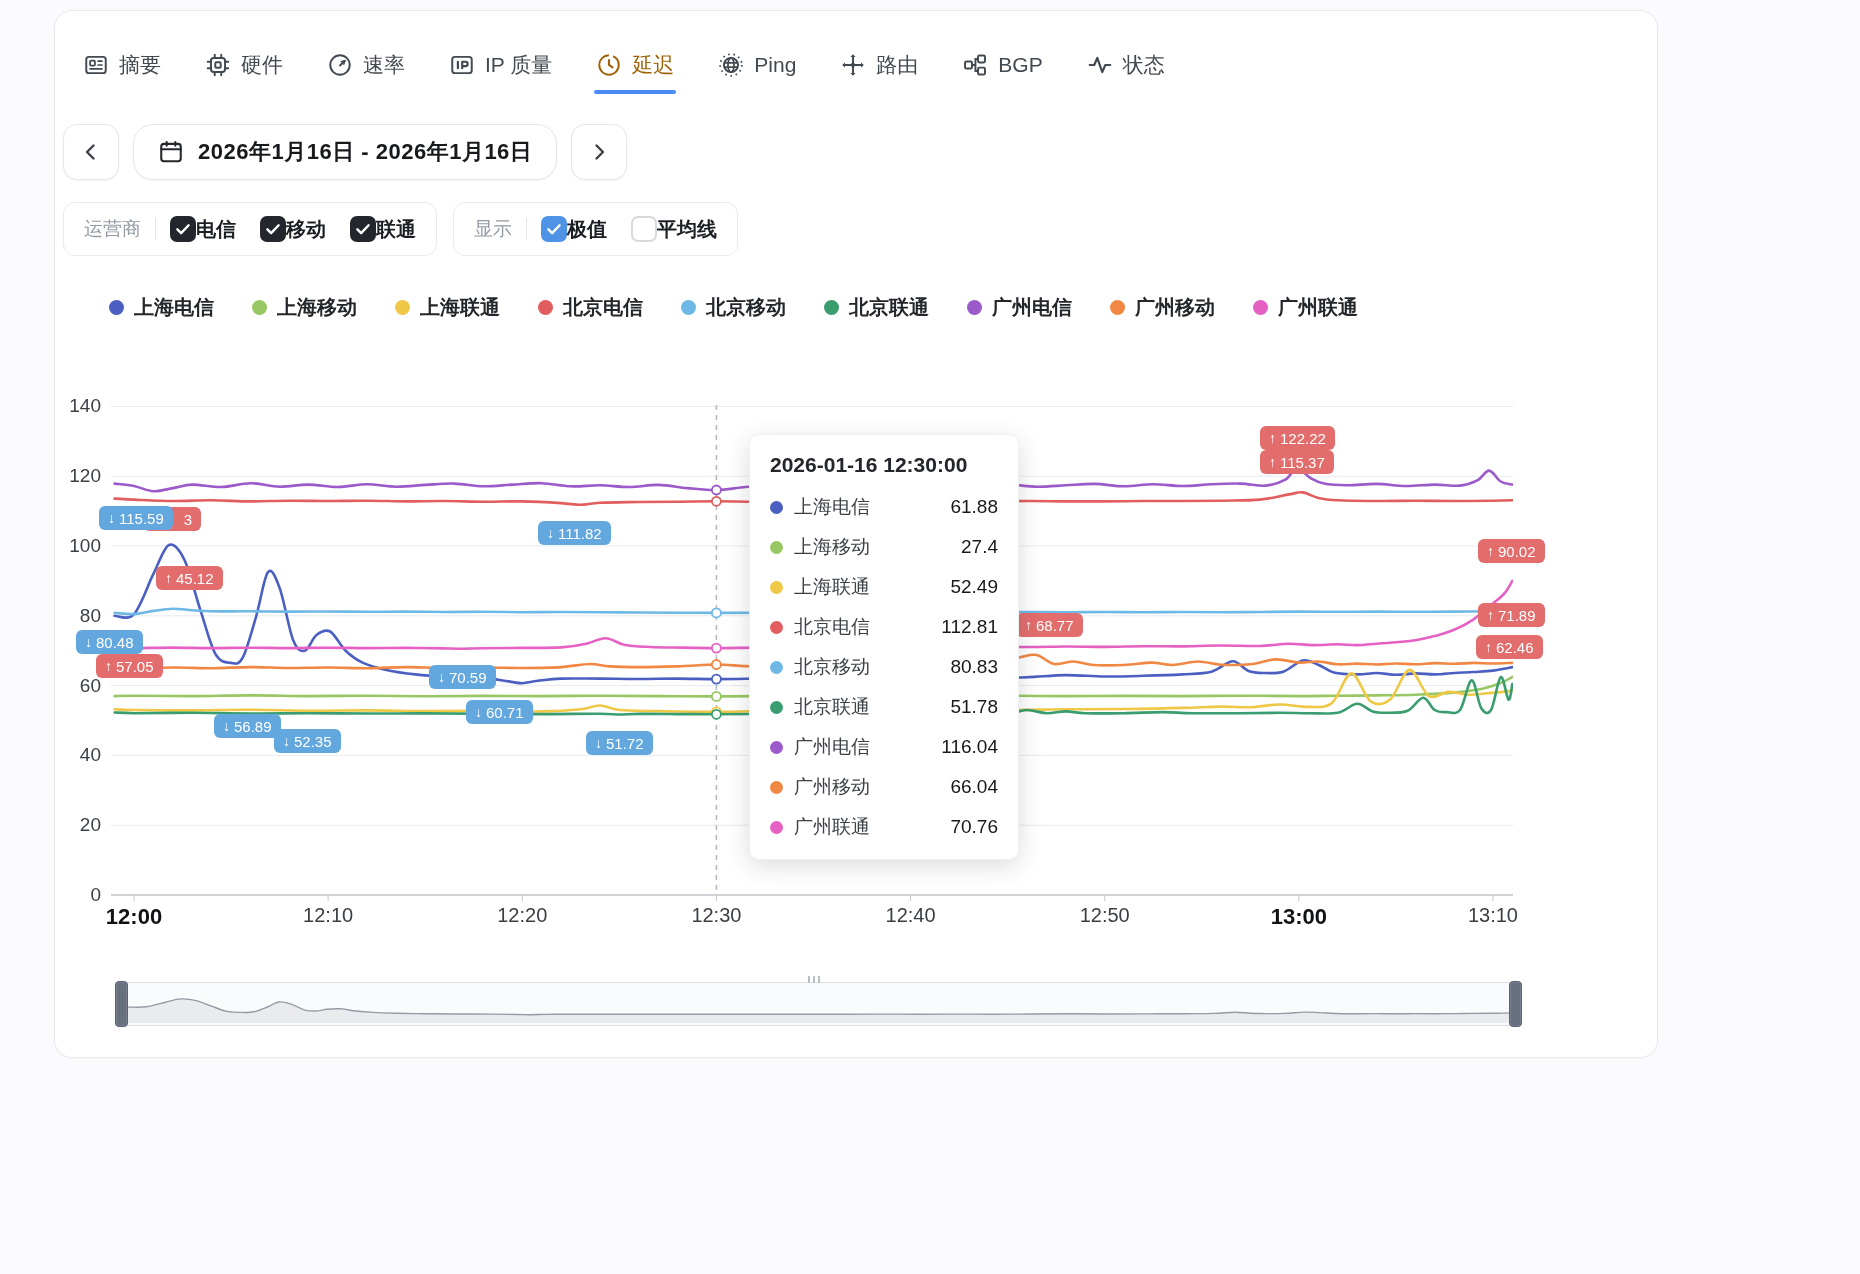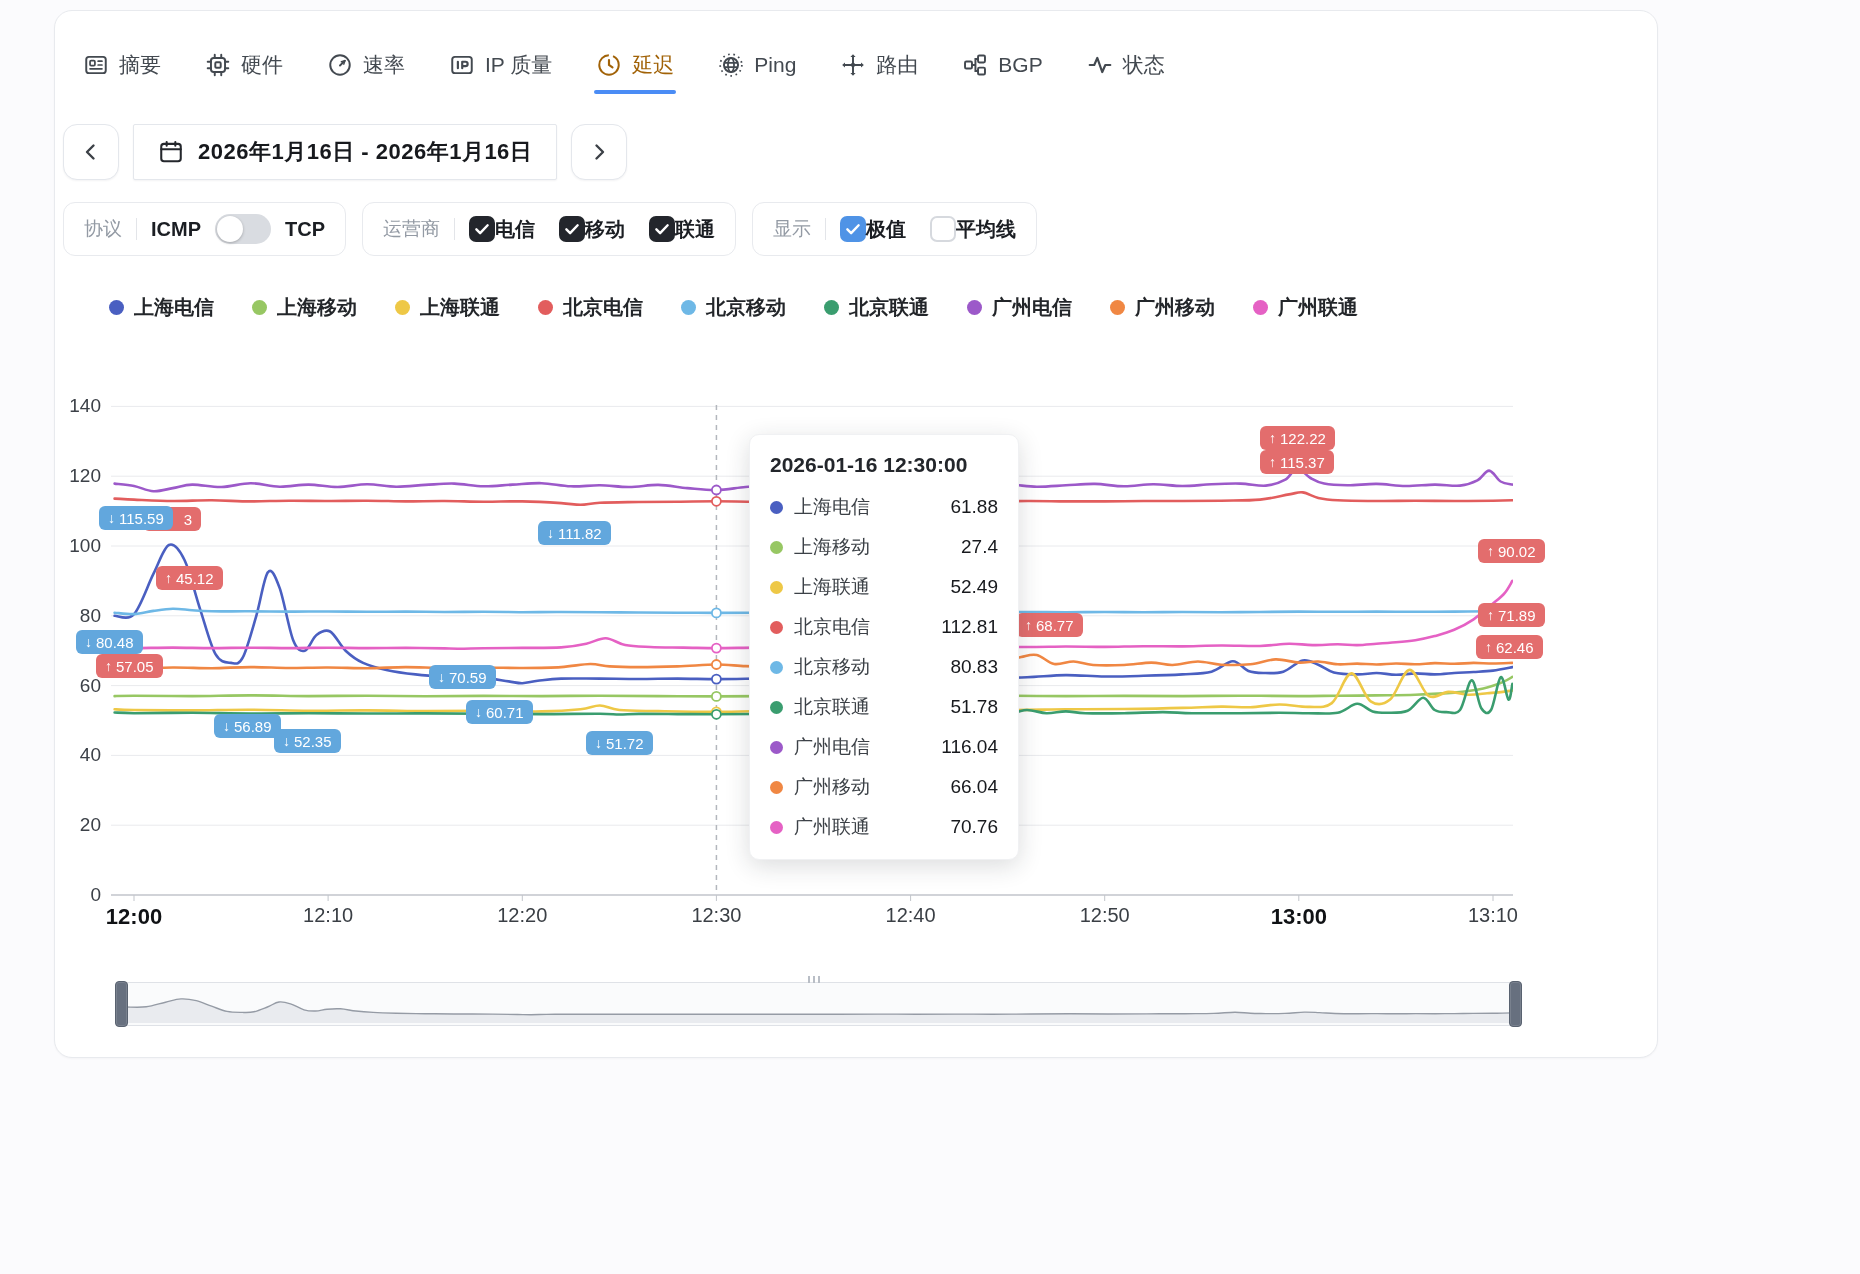--- a/index.html
+++ b/index.html
@@ -11,21 +11,21 @@
   .tab { display:flex; align-items:center; gap:10px; font-size:21px; font-weight:500; color:#434950; position:relative; cursor:pointer; }
   .tab-icon { width:26px; height:26px; display:inline-flex; }
   .tab-icon svg { width:26px; height:26px; }
   .tab.active { color:#a16207; }
   .tab-underline { position:absolute; left:-2px; right:-2px; bottom:-15px; height:4px; background:#4a8cf5; border-radius:2px; }
 
   
   .date-row { position:absolute; top:113px; left:8px; display:flex; gap:14px; align-items:center; }
   .nav-btn { width:56px; height:56px; border:1.5px solid #e4e7ec; background:#fff; border-radius:14px; display:flex; align-items:center; justify-content:center; color:#3c4147; box-shadow:0 1px 2px rgba(16,24,40,.05); cursor:pointer; }
   .nav-btn svg { width:24px; height:24px; }
-  .date-box { height:56px; border:1.5px solid #e4e7ec; background:#fff; border-radius:2px; display:flex; align-items:center; gap:14px; padding:0 24px; box-shadow:0 1px 2px rgba(16,24,40,.05); cursor:pointer; }
+  .date-box { height:56px; border:1.5px solid #e4e7ec; background:#fff; border-radius:20px; display:flex; align-items:center; gap:14px; padding:0 24px; box-shadow:0 1px 2px rgba(16,24,40,.05); cursor:pointer; }
   .cal { width:26px; height:26px; display:inline-flex; color:#24272c; }
   .cal svg { width:26px; height:26px; }
   .date-text { font-size:22px; font-weight:700; color:#17191d; letter-spacing:.5px; }
 
   
   .controls { position:absolute; top:191px; left:8px; display:flex; gap:16px; align-items:center; }
   .pill { height:54px; border:1.5px solid #e8eaee; border-radius:12px; background:#fff; display:inline-flex; align-items:center; gap:14px; padding:0 20px; }
   .pill-label { font-size:19px; color:#939aa4; }
   .vsep { width:1px; height:22px; background:#e3e5e9; }
   .opts { display:inline-flex; align-items:center; gap:24px; }
@@ -189,29 +189,20 @@
         <span class="date-text">2026年1月16日 - 2026年1月16日</span>
       </div>
       <button class="nav-btn">
         <svg viewBox="0 0 24 24" fill="none" stroke="currentColor" stroke-width="2.4">
             <path d="M9.5 5.5L16 12l-6.5 6.5" stroke-linecap="round" stroke-linejoin="round"></path>
           </svg>
       </button>
     </div>
 
     <div class="controls">
-      <div class="pill">
-        <span class="pill-label">协议</span>
-        <span class="vsep"></span>
-        <span class="opt-label">ICMP</span>
-        <span class="toggle">
-            <span class="knob"></span>
-          </span>
-        <span class="opt-label">TCP</span>
-      </div>
       <div class="pill">
         <span class="pill-label">运营商</span>
         <span class="vsep"></span>
         <div class="opts">
             <label class="opt">
               <span class="cb on dark">
                 <svg viewBox="0 0 24 24" fill="none" stroke="#fff" stroke-width="3.2">
                   <path d="M4.5 12.5l5 5L19.5 7" stroke-linecap="round" stroke-linejoin="round"></path>
                 </svg>
               </span>

